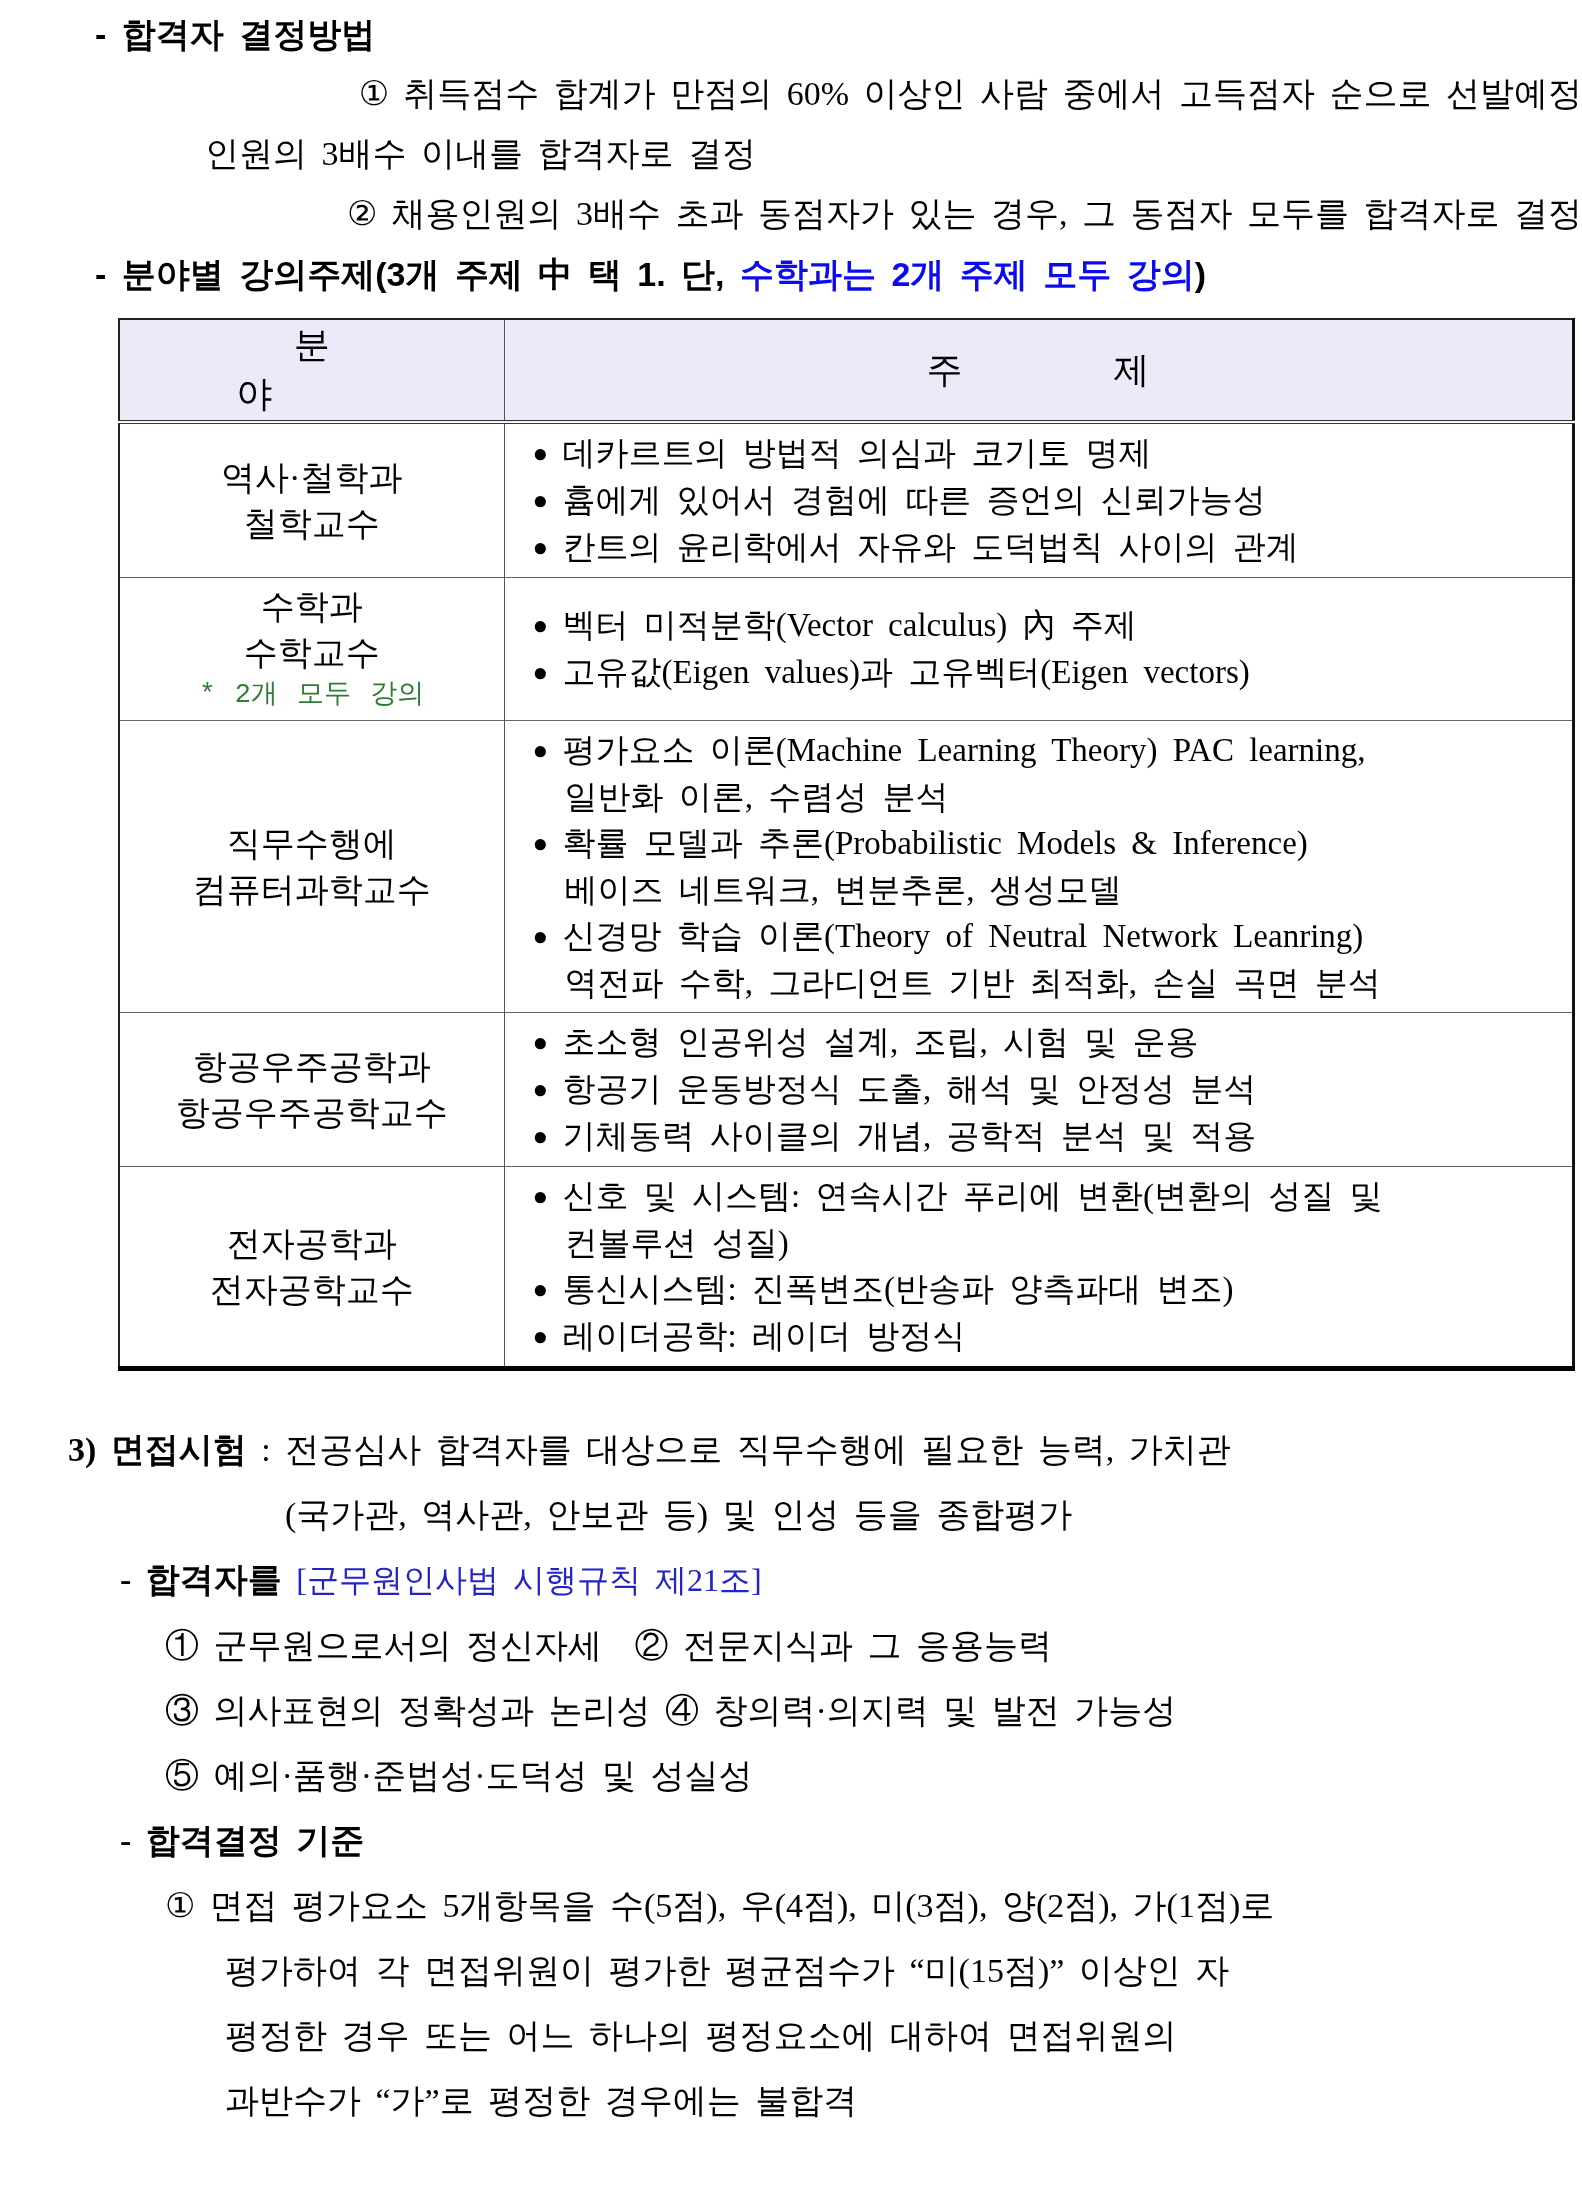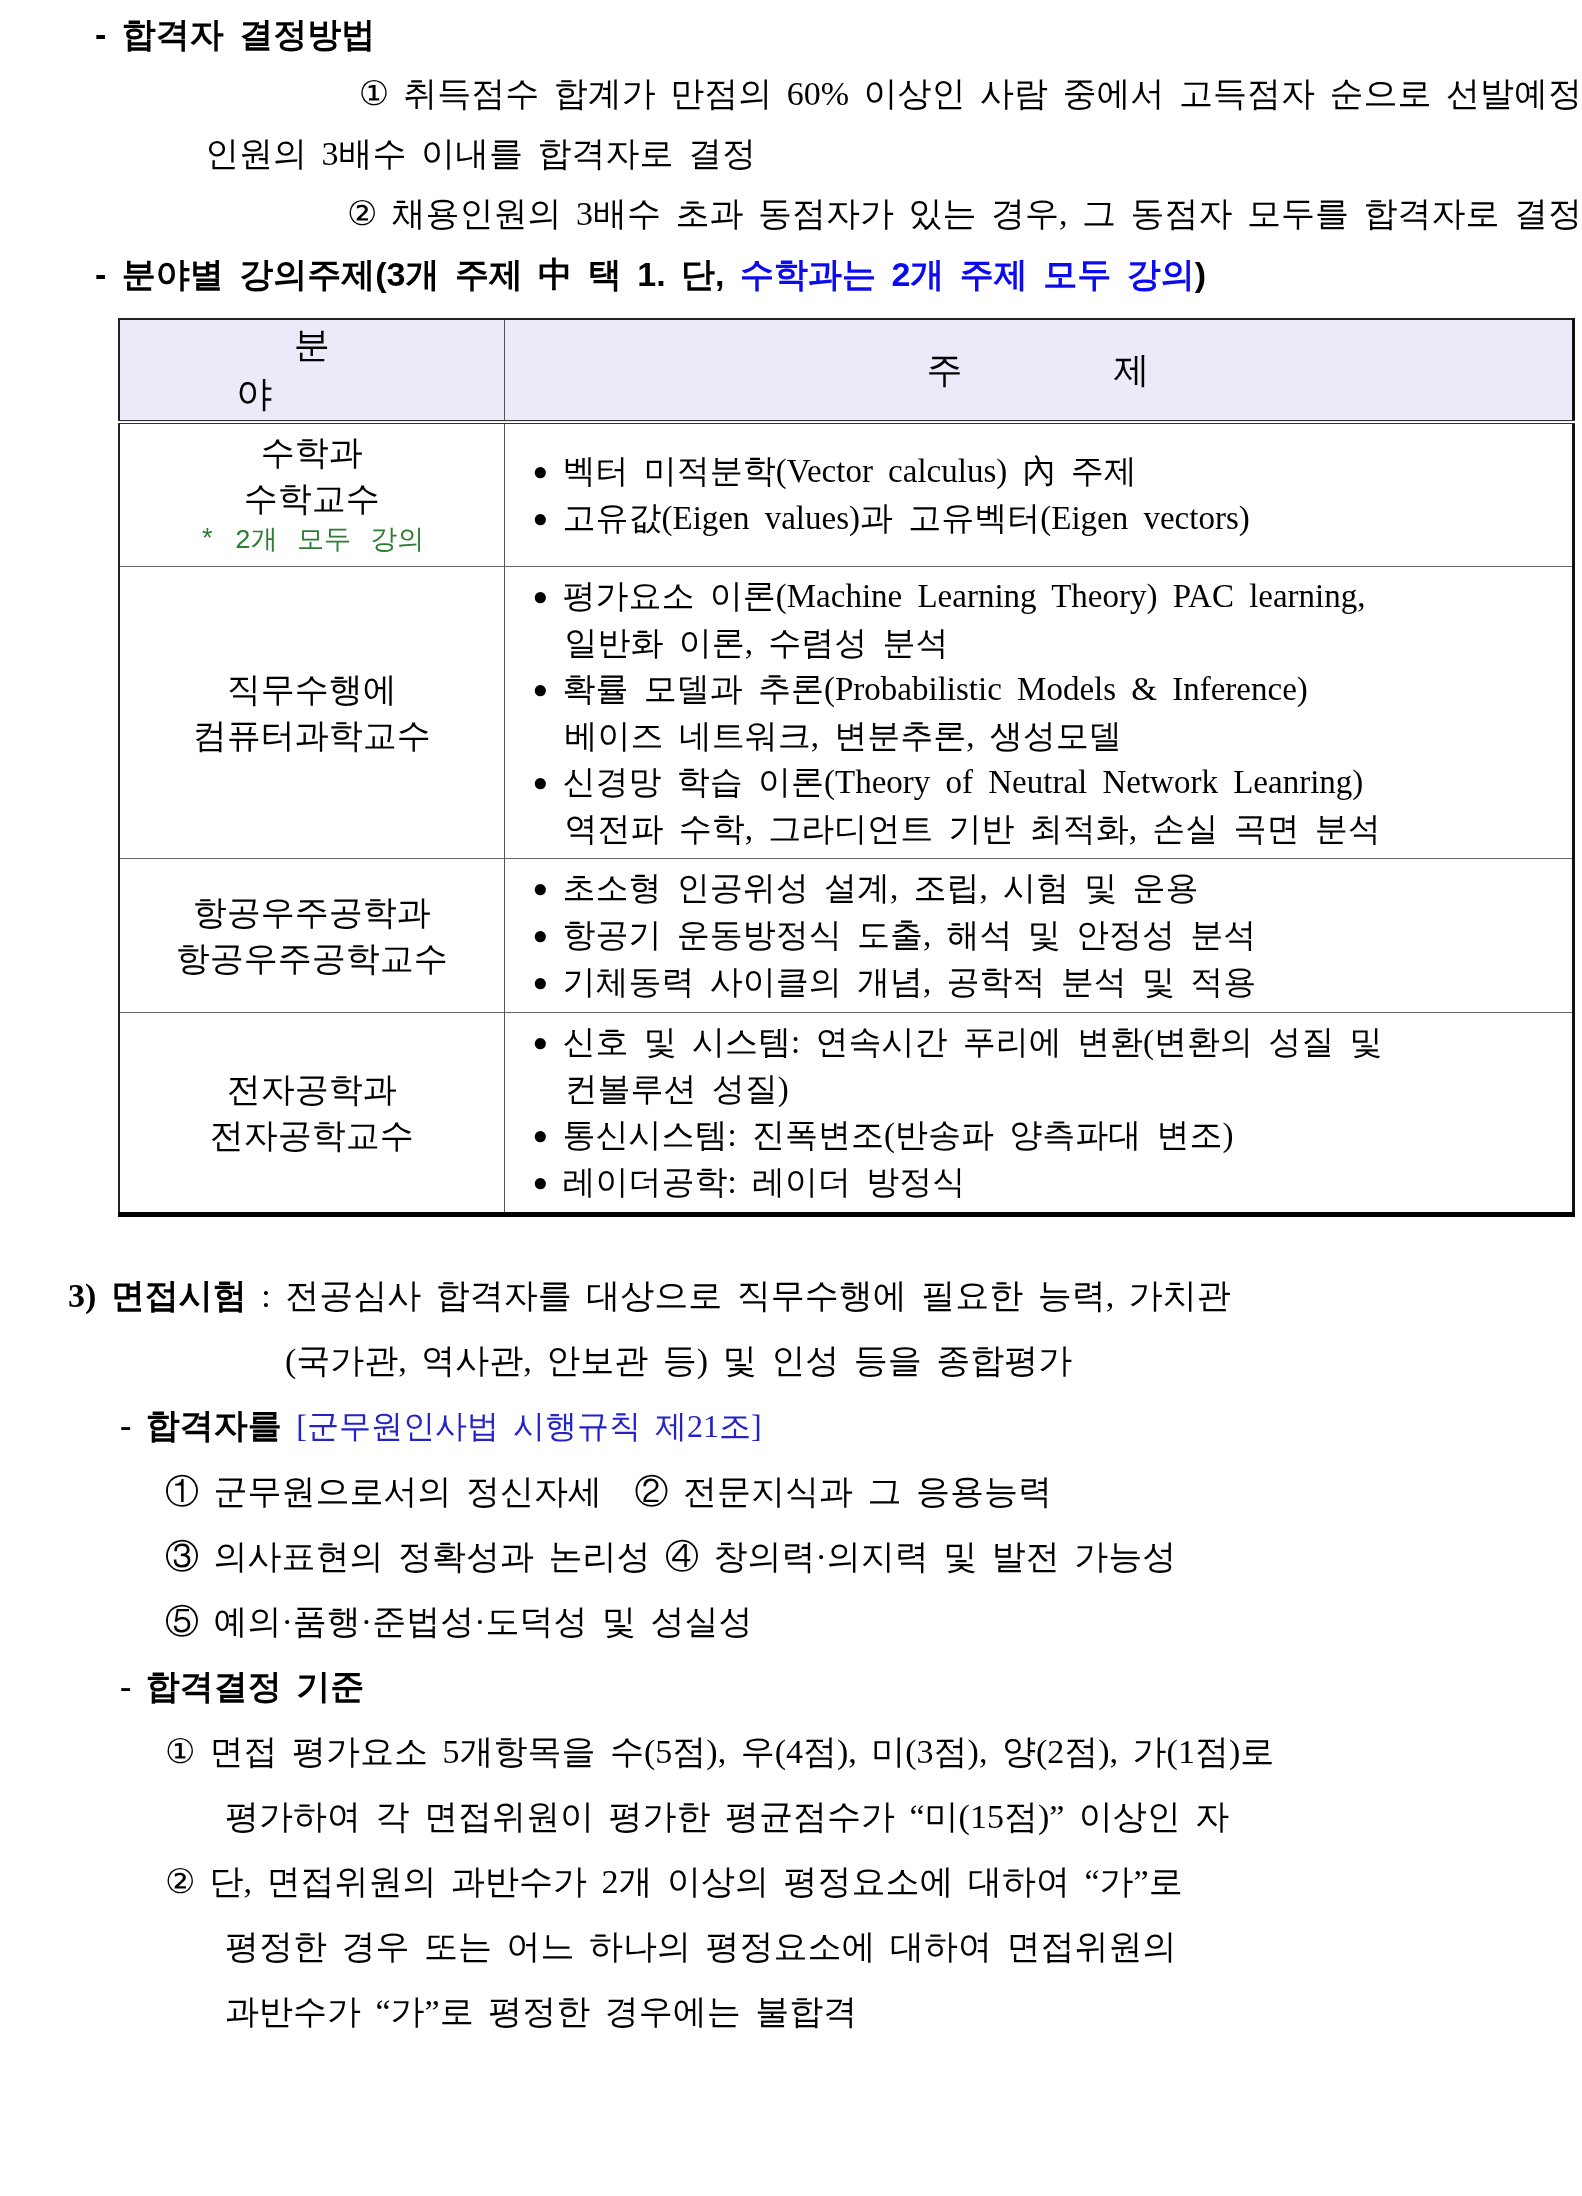--- a/index.html
+++ b/index.html
@@ -77,20 +77,31 @@
     <colgroup>
         <col class="c1">
         <col class="c2">
       </colgroup>
     <tbody>
         <tr>
       <th><span class="sp-field">분야</span></th>
       <th><span class="sp-subject">주제</span></th>
     </tr>
 
+    <tr class="r0">
+      <td class="field-cell" style="height:130px">
+        <div>역사·철학과</div>
+        <div>철학교수</div>
+      </td>
+      <td class="topic-cell">
+        <div class="topic-first"><span class="bullet">●</span><span>데카르트의 방법적 의심과 코기토 명제</span></div>
+        <div class="topic-first"><span class="bullet">●</span><span>흄에게 있어서 경험에 따른 증언의 신뢰가능성</span></div>
+        <div class="topic-first"><span class="bullet">●</span><span>칸트의 윤리학에서 자유와 도덕법칙 사이의 관계</span></div>
+      </td>
+    </tr>
 
     <tr>
       <td class="field-cell" style="height:130px">
         <div>수학과</div>
         <div>수학교수</div>
         <div class="field-note">* 2개 모두 강의</div>
       </td>
       <td class="topic-cell">
         <div class="topic-first"><span class="bullet">●</span><span>벡터 미적분학(Vector calculus) 內 주제</span></div>
         <div class="topic-first"><span class="bullet">●</span><span>고유값(Eigen values)과 고유벡터(Eigen vectors)</span></div>
@@ -159,19 +170,16 @@
     <span class="cell-a">③ 의사표현의 정확성과 논리성</span>
     <span>④ 창의력·의지력 및 발전 가능성</span>
   </div>
   <div class="line65 ml165">⑤ 예의·품행·준법성·도덕성 및 성실성</div>
 
   <div class="line65 b ml120">- 합격결정 기준</div>
   <div class="line65 ml165">
     <span class="num">①</span><span>면접 평가요소 5개항목을 수(5점), 우(4점), 미(3점), 양(2점), 가(1점)로</span>
   </div>
   <div class="line65 ml225">평가하여 각 면접위원이 평가한 평균점수가 “미(15점)” 이상인 자</div>
-  <div class="line65 ml165">
-    <span class="num">②</span><span>단, 면접위원의 과반수가 2개 이상의 평정요소에 대하여 “가”로</span>
-  </div>
   <div class="line65 ml225">평정한 경우 또는 어느 하나의 평정요소에 대하여 면접위원의</div>
   <div class="line65 ml225">과반수가 “가”로 평정한 경우에는 불합격</div>
 
 </div>
 
 </body></html>

